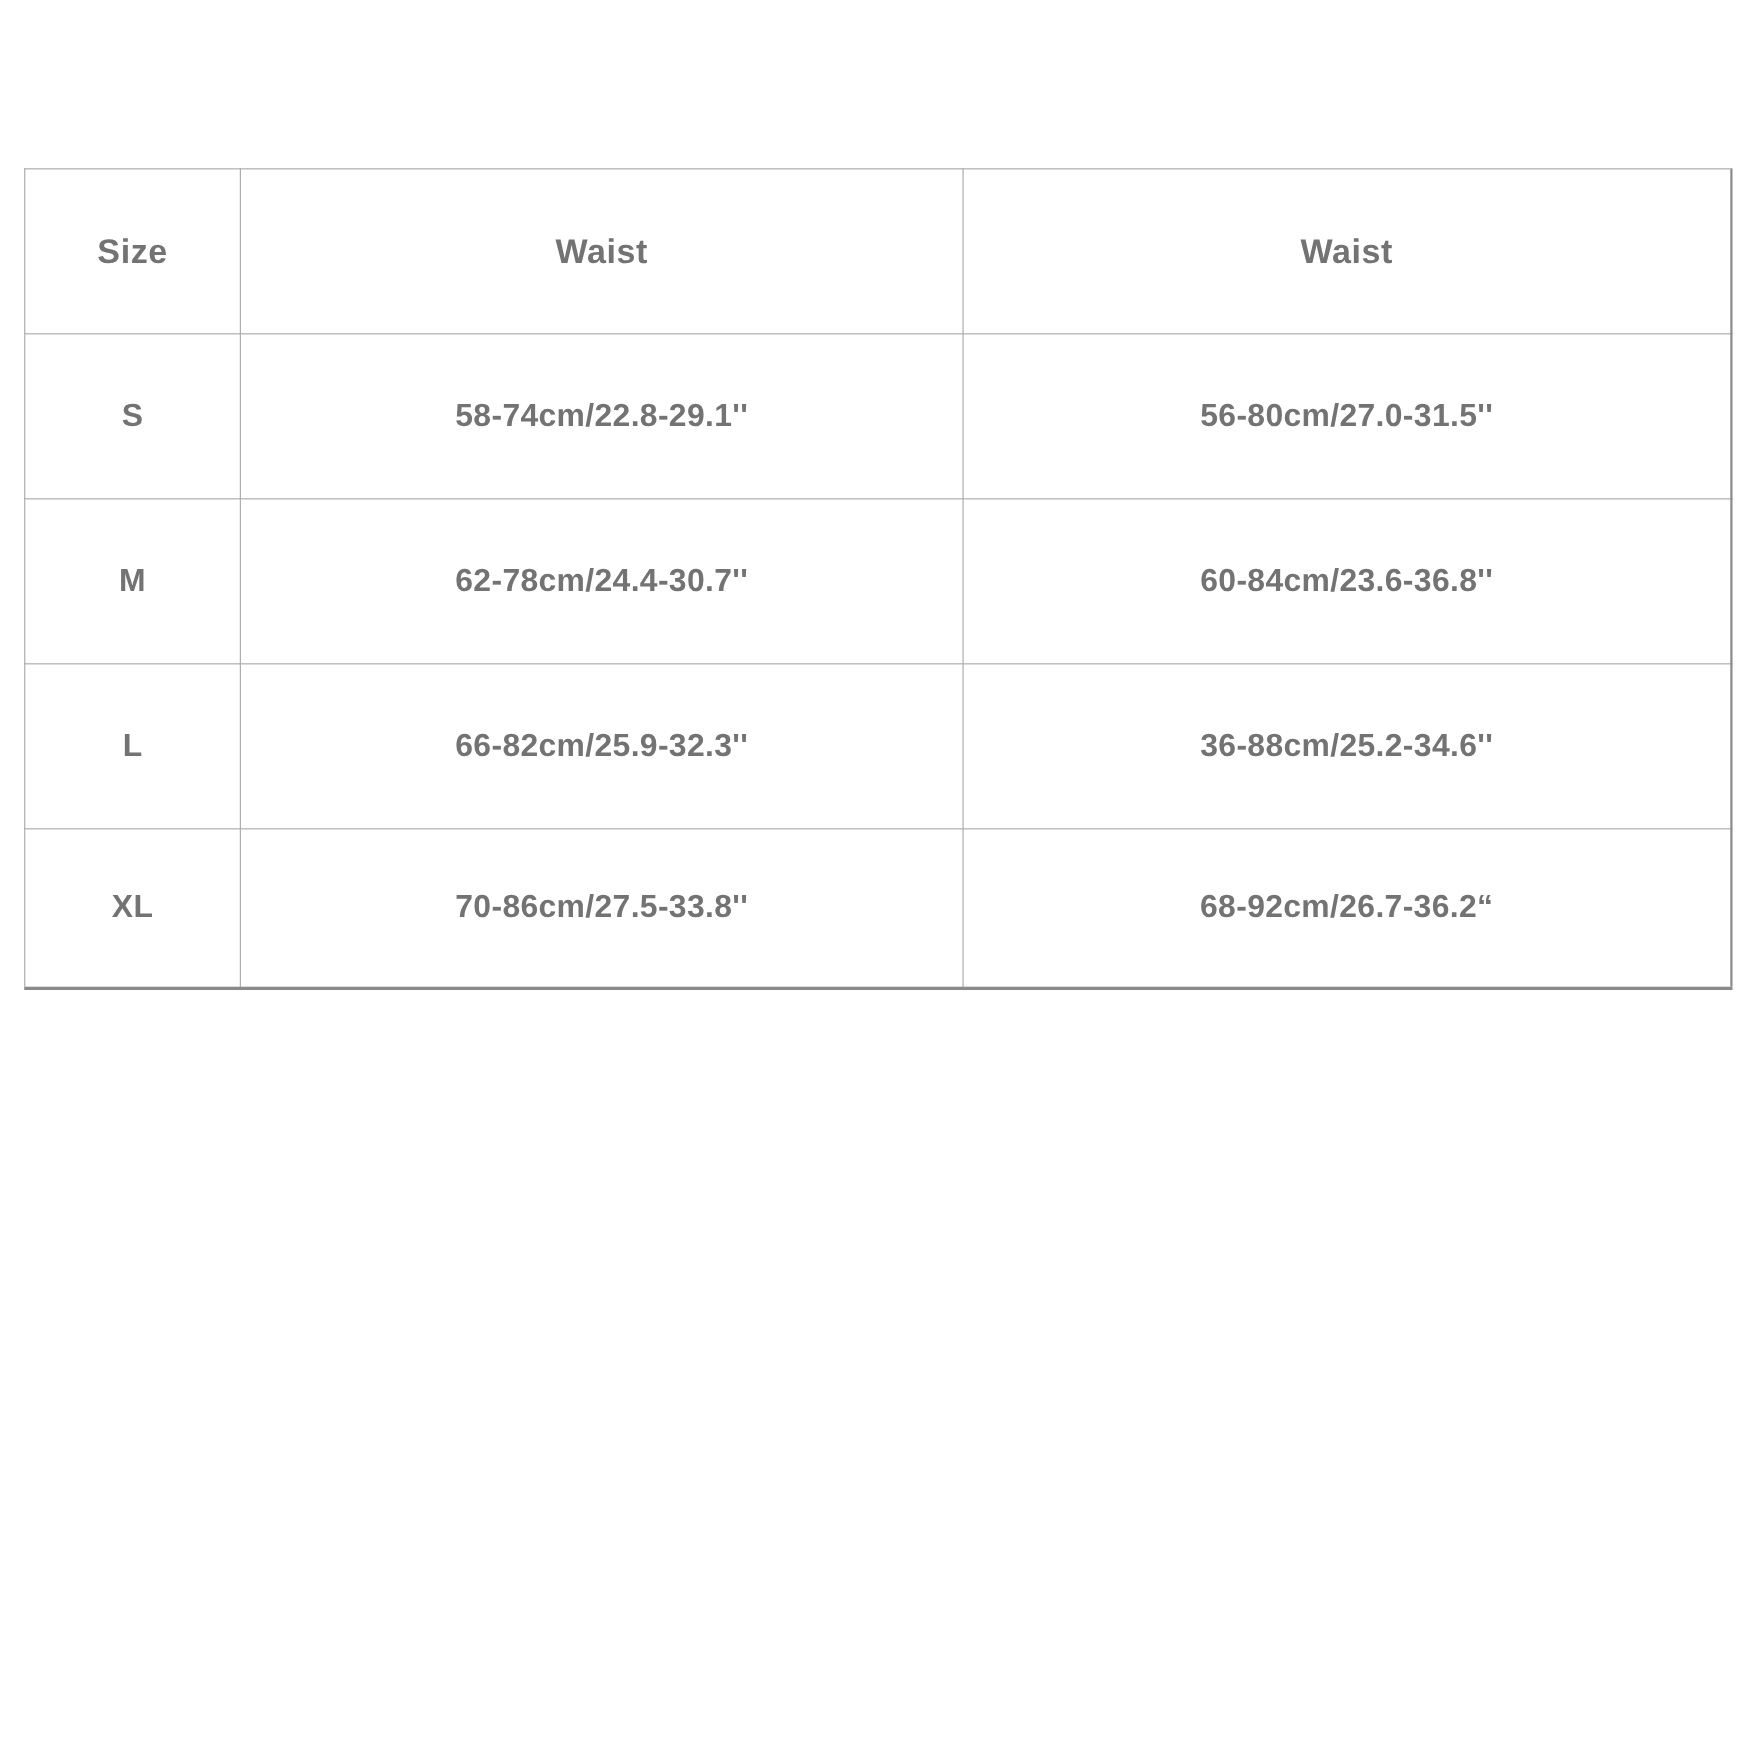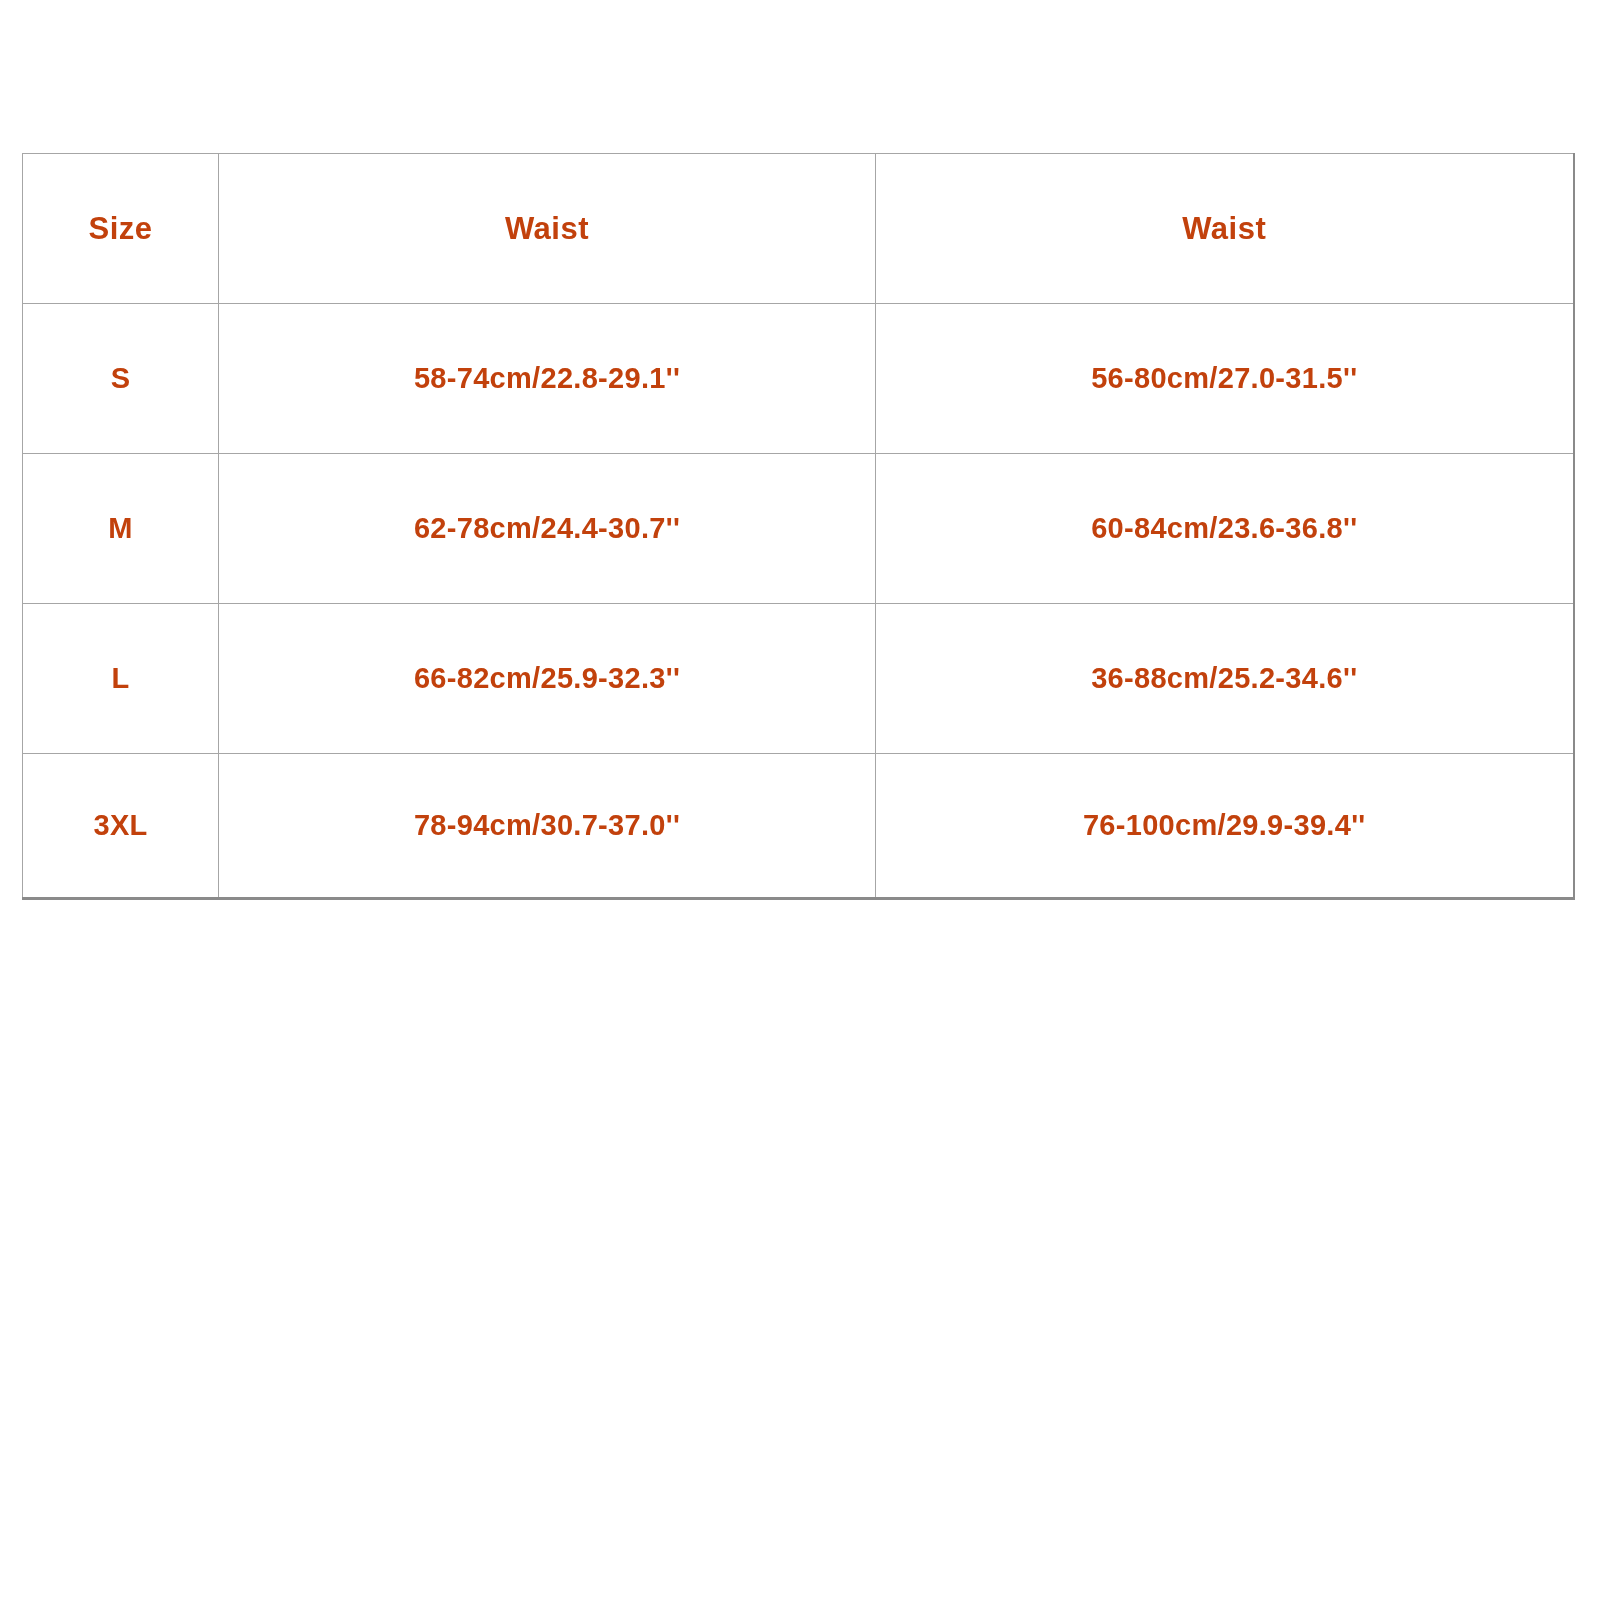--- a/index.html
+++ b/index.html
@@ -25,21 +25,21 @@
     border-top: 1px solid #a6a6a6;
     border-left: 1px solid #a6a6a6;
     border-right: 2px solid #8a8a8a;
     border-bottom: 3px solid #8a8a8a;
   }
   table.size-table th,
   table.size-table td {
     border: 1px solid #a6a6a6;
     text-align: center;
     vertical-align: middle;
-    color: #c2410c;
+    color: #737373;
     font-weight: bold;
     padding: 0;
     overflow: hidden;
     white-space: nowrap;
   }
   table.size-table thead tr {
     height: 150px;
   }
   table.size-table th {
     font-size: 31px;
@@ -86,19 +86,19 @@
           <td>M</td>
           <td>62-78cm/24.4-30.7''</td>
           <td>60-84cm/23.6-36.8''</td>
         </tr>
         <tr>
           <td>L</td>
           <td>66-82cm/25.9-32.3''</td>
           <td>36-88cm/25.2-34.6''</td>
         </tr>
         <tr>
-          <td>3XL</td>
-          <td>78-94cm/30.7-37.0''</td>
-          <td>76-100cm/29.9-39.4''</td>
+          <td>XL</td>
+          <td>70-86cm/27.5-33.8''</td>
+          <td>68-92cm/26.7-36.2“</td>
         </tr>
       </tbody>
   </table>
 </div>
 
 </body></html>

